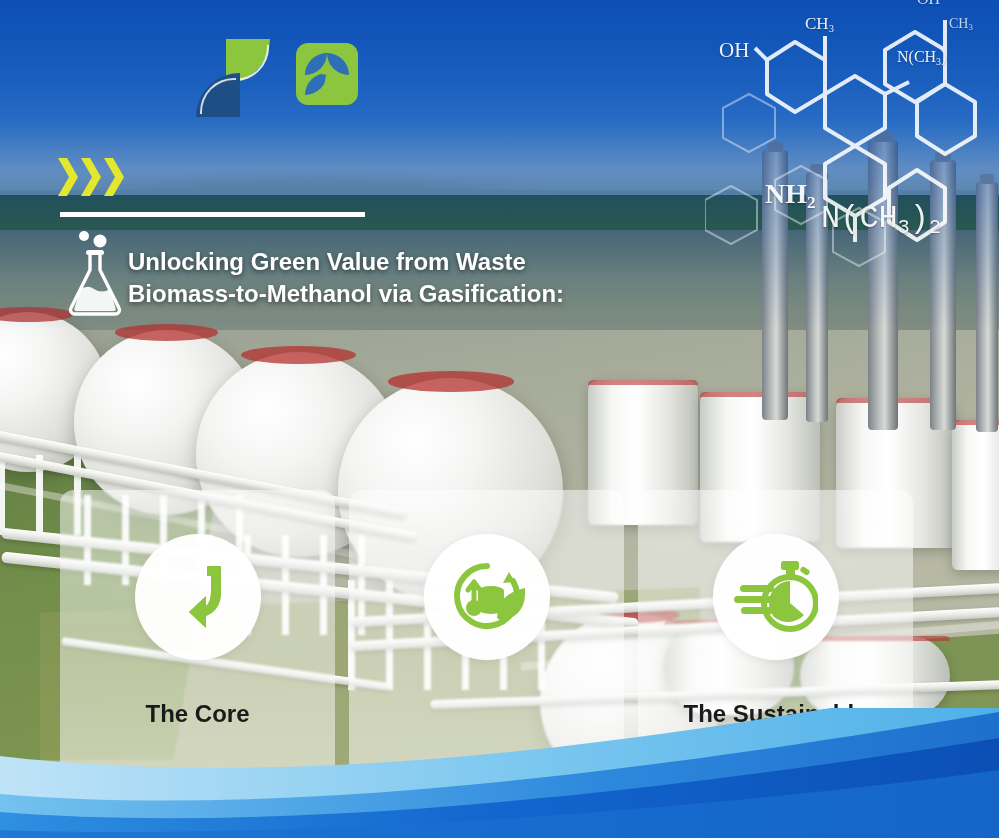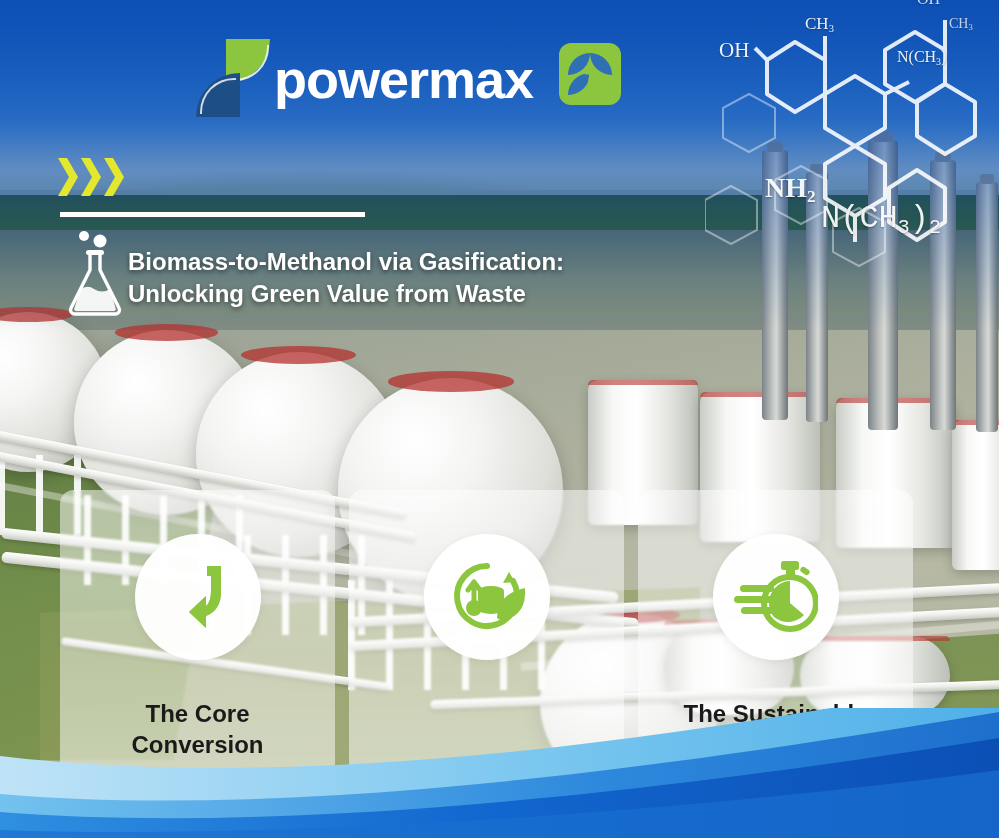--- a/index.html
+++ b/index.html
@@ -320,32 +320,31 @@
       <g fill="none" stroke="#ffffff" stroke-width="2" opacity=".45">
         <polygon points="18,118 44,104 70,118 70,148 44,162 18,148"></polygon>
         <polygon points="70,190 96,176 122,190 122,220 96,234 70,220"></polygon>
         <polygon points="0,210 26,196 52,210 52,240 26,254 0,240"></polygon>
         <polygon points="128,232 154,218 180,232 180,262 154,276 128,262"></polygon>
       </g>
     </svg>
     <span class="chem-label" style="left:14px; top:48px; font-size:21px;">OH</span>
     <span class="chem-label" style="left:100px; top:24px; font-size:17px;"><span>CH</span><span class="chem-sub">3</span></span>
     <span class="chem-label" style="left:192px; top:58px; font-size:16px;"><span>N(CH</span><span class="chem-sub">3</span><span>)</span></span>
-    <span class="chem-label" style="left:60px; top:182px; font-size:28px; font-weight:600;"><span>NH</span><span class="chem-sub">2</span></span>
+    <span class="chem-label" style="left:60px; top:188px; font-size:28px; font-weight:600;"><span>NH</span><span class="chem-sub">2</span></span>
     <span class="chem-label" style="left:116px; top:210px; font-size:32px;font-family:Liberation Mono, monospace;"><span>N(CH</span><span class="chem-sub">3</span><span>)</span><span class="chem-sub">2</span></span>
     <span class="chem-label" style="left:212px; top:0px; font-size:16px; opacity:.85;">OH</span>
     <span class="chem-label" style="left:244px; top:26px; font-size:14px; opacity:.8;"><span>CH</span><span class="chem-sub">3</span></span>
   </div>
 
   <div class="logo-row">
     <div class="pm-mark">
       <div class="pm-leaf-green"></div>
       <div class="pm-leaf-blue"></div>
     </div>
-    <div class="pm-word">powermax</div>
 
     <div class="bw-mark">
       <div class="bw-leaf-a"></div>
       <div class="bw-leaf-b"></div>
       <div class="bw-leaf-c"></div>
       <div class="bw-bolt"></div>
     </div>
   </div>
 
   <div class="chevrons">
@@ -358,36 +357,35 @@
   <div class="flask">
     <svg width="62" height="90" viewBox="0 0 62 90">
       <circle cx="20" cy="8" r="5" fill="#ffffff"></circle>
       <circle cx="36" cy="13" r="6.5" fill="#ffffff"></circle>
       <rect x="22" y="22" width="18" height="5" rx="2.5" fill="#ffffff"></rect>
       <path d="M26 27 L26 42 L7 80 a4 4 0 0 0 3.5 6 L51.5 86 a4 4 0 0 0 3.5 -6 L36 42 L36 27" fill="none" stroke="#ffffff" stroke-width="3.4" stroke-linejoin="round"></path>
       <path d="M16 62 Q23 56 30 61 Q38 66 46 61 L51.5 80 a2 2 0 0 1 -1.8 3 L12.3 83 a2 2 0 0 1 -1.8 -3 Z" fill="#ffffff" opacity=".92"></path>
     </svg>
   </div>
   <div class="subtitle">
+    <div>Unlocking Green Value from Waste</div>
     <div>Biomass-to-Methanol via Gasification:</div>
-    <div>Unlocking Green Value from Waste</div>
   </div>
 
   <div class="cards">
 
     <div class="card">
       <div class="icon-circle">
         <svg width="78" height="78" viewBox="0 0 78 78">
           <path d="M48 8 L62 8 L62 34 Q62 52 47 58 L47 70 L30 54 L47 38 L47 48 Q52 44 52 33 L52 18 L48 18 Z" fill="#8cc63e"></path>
           <path d="M30 70 L16 70 L16 44 Q16 26 31 20 L31 8 L48 24 L31 40 L31 30 Q26 34 26 45 L26 60 L30 60 Z" fill="#8cc63e" transform="rotate(180 39 39)"></path>
         </svg>
       </div>
       <div class="card-label">
         <div>The Core</div>
-        <div>Conversion</div>
       </div>
     </div>
 
     <div class="card">
       <div class="icon-circle">
         <svg width="80" height="74" viewBox="0 0 80 74">
           <path d="M40 6 a30 30 0 1 0 26 15" fill="none" stroke="#8cc63e" stroke-width="6" stroke-linecap="round"></path>
           <path d="M62 12 L68 22 L56 23 Z" fill="#8cc63e"></path>
           <path d="M27 44 L27 24 M27 22 L21 30 M27 22 L33 30" stroke="#8cc63e" stroke-width="5" fill="none" stroke-linecap="round" stroke-linejoin="round"></path>
           <circle cx="27" cy="48" r="8" fill="#8cc63e"></circle>

